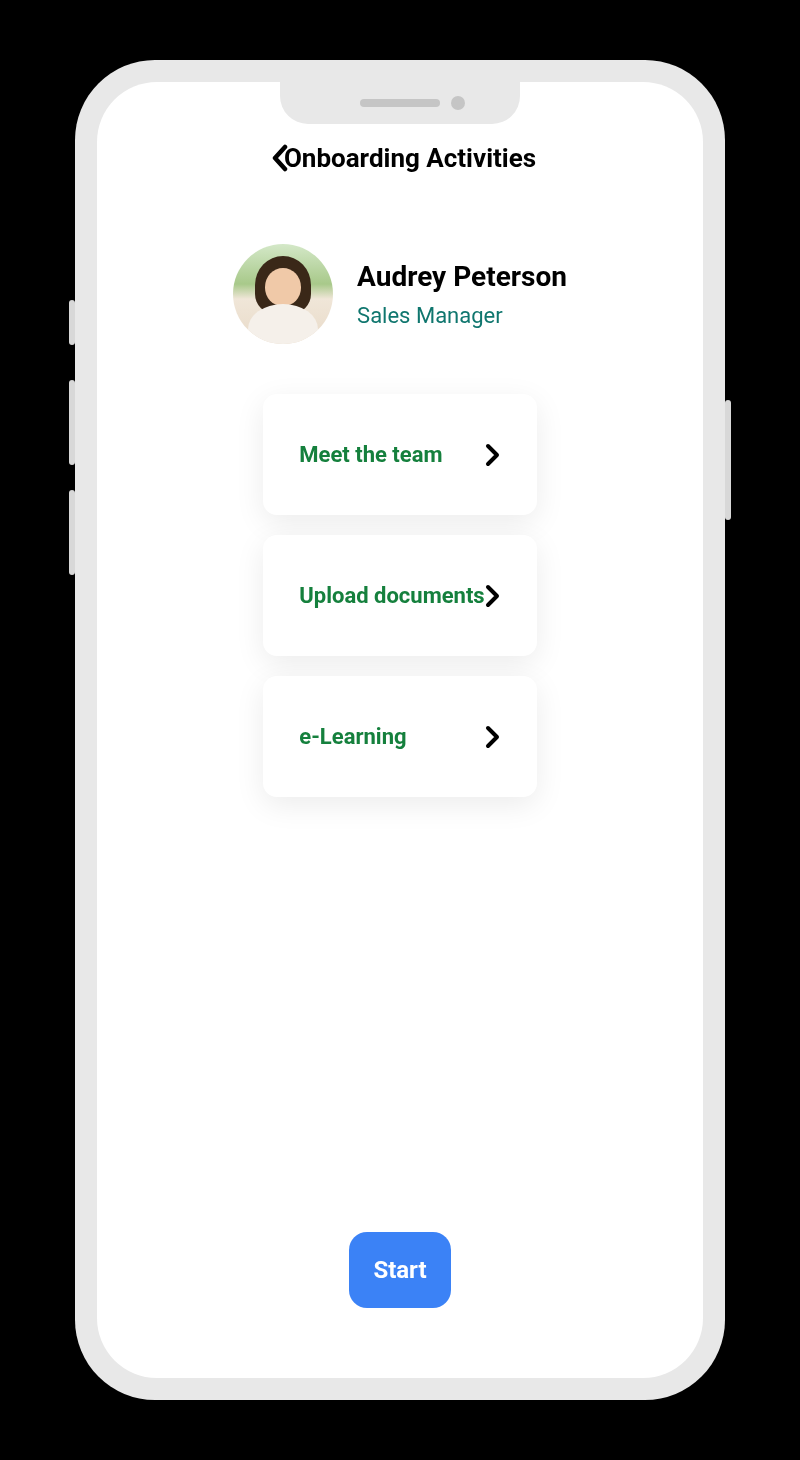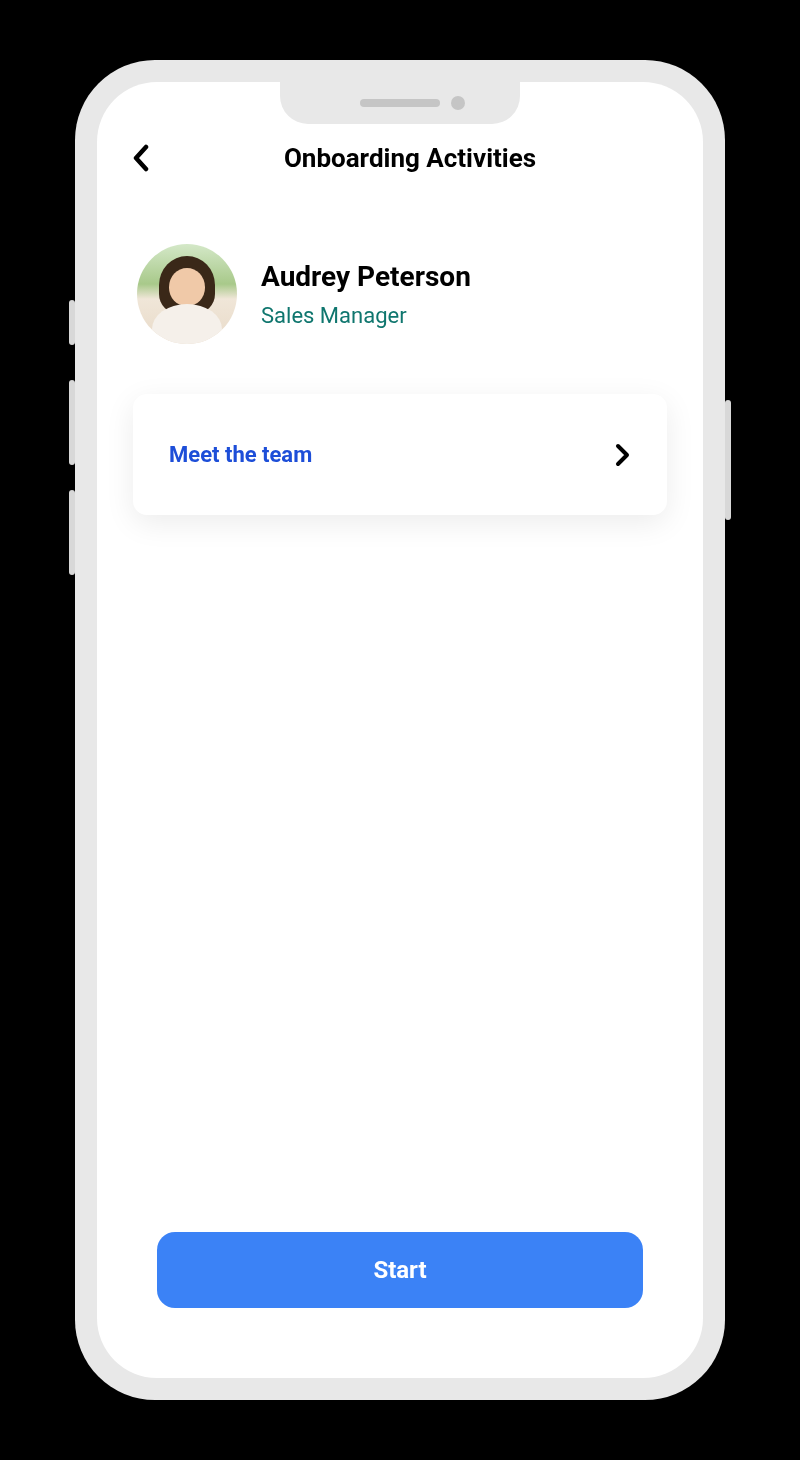--- a/index.html
+++ b/index.html
@@ -27,20 +27,21 @@
     }
     .screen {
       width: 100%;
       height: 100%;
       background: #ffffff;
       border-radius: 60px;
       overflow: hidden;
       position: relative;
       display: flex;
       flex-direction: column;
+      align-items: center;
     }
     .notch {
       position: absolute;
       top: 0;
       left: 50%;
       transform: translateX(-50%);
       width: 240px;
       height: 42px;
       background: #e8e8e8;
       border-bottom-left-radius: 28px;
@@ -168,21 +169,21 @@
       padding: 48px 36px;
       display: flex;
       justify-content: space-between;
       align-items: center;
       box-shadow: 0 8px 30px rgba(0,0,0,0.08);
       cursor: pointer;
     }
     .activity-title {
       font-size: 22px;
       font-weight: 700;
-      color: #1d4ed8;
+      color: #15803d;
     }
     .chevron-right {
       width: 16px;
       height: 24px;
     }
     .footer {
       margin-top: auto;
       padding: 30px 60px 70px 60px;
     }
     .start-btn {
@@ -233,19 +234,31 @@
       </div>
     </div>
 
     <div class="activities">
       <div class="activity-card">
         <div class="activity-title">Meet the team</div>
         <svg class="chevron-right" viewBox="0 0 16 24">
           <path d="M3 3 L12 12 L3 21" stroke="#000" stroke-width="4" fill="none" stroke-linecap="round" stroke-linejoin="round"></path>
         </svg>
       </div>
+      <div class="activity-card">
+        <div class="activity-title">Upload documents</div>
+        <svg class="chevron-right" viewBox="0 0 16 24">
+          <path d="M3 3 L12 12 L3 21" stroke="#000" stroke-width="4" fill="none" stroke-linecap="round" stroke-linejoin="round"></path>
+        </svg>
+      </div>
+      <div class="activity-card">
+        <div class="activity-title">e-Learning</div>
+        <svg class="chevron-right" viewBox="0 0 16 24">
+          <path d="M3 3 L12 12 L3 21" stroke="#000" stroke-width="4" fill="none" stroke-linecap="round" stroke-linejoin="round"></path>
+        </svg>
+      </div>
     </div>
 
     <div class="footer">
       <button class="start-btn">Start</button>
     </div>
   </div>
 </div>
 
 </body></html>

